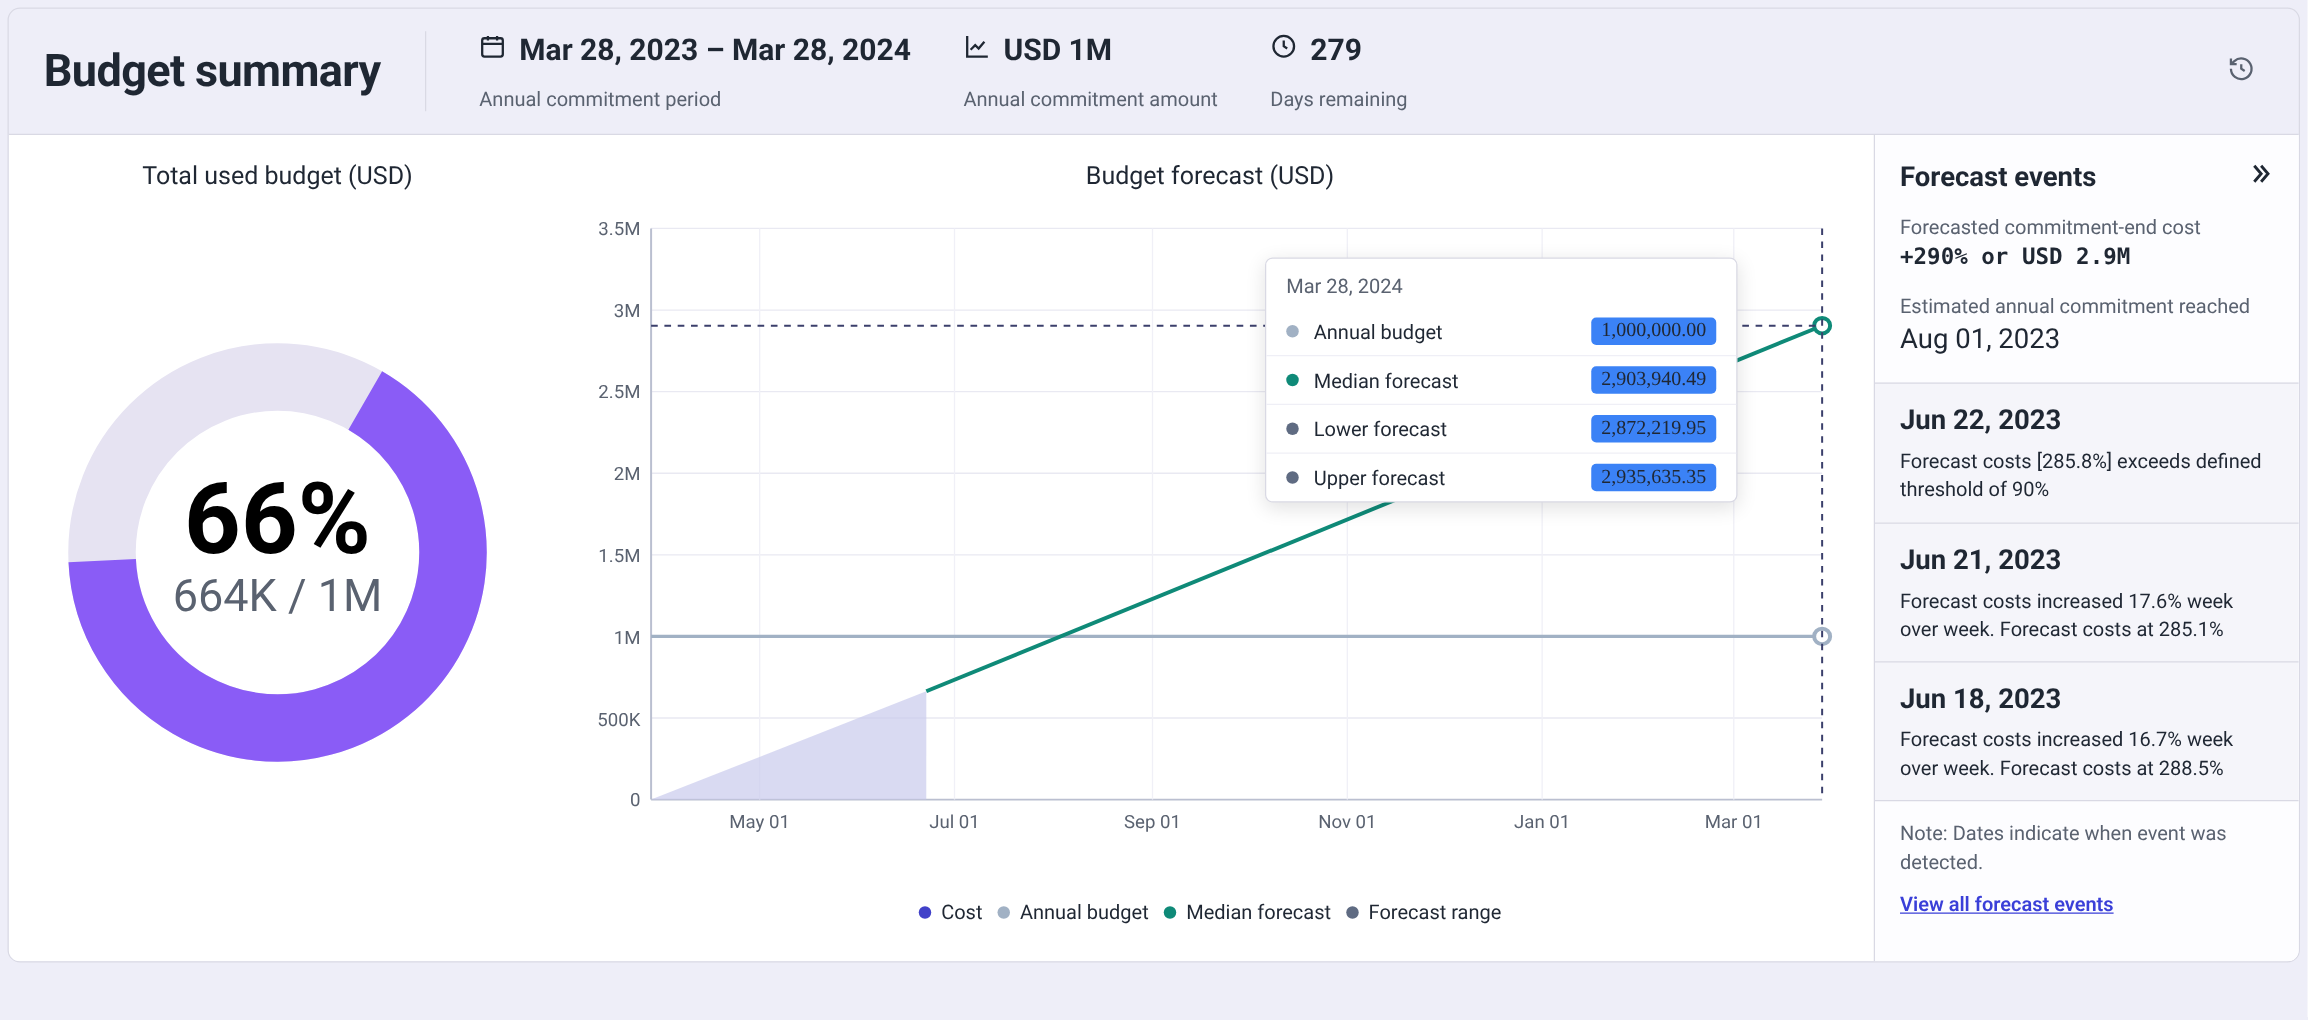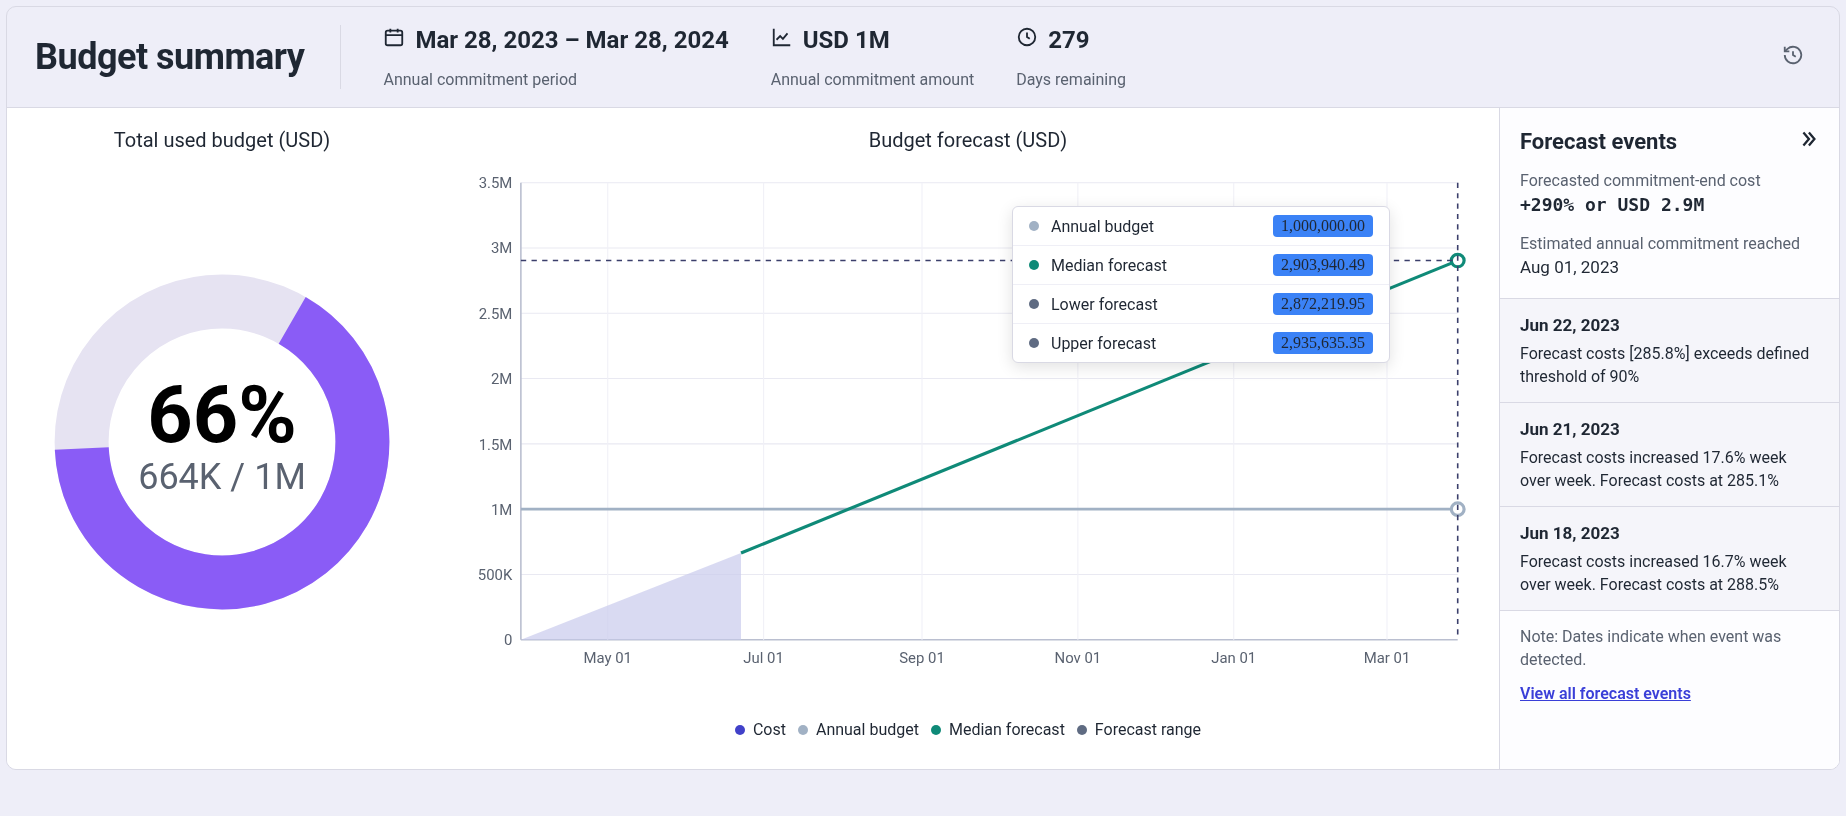--- a/index.html
+++ b/index.html
@@ -139,21 +139,21 @@
     font-size: 22px; font-weight: 700;
   }
   .events-head svg { width: 22px; height: 22px; cursor: pointer; }
   .event-block {
     padding: 14px 20px; border-top: 1px solid var(--border);
     font-size: 16px; line-height: 1.45;
   }
   .event-block.first { border-top: none; padding-top: 0; }
   .event-label { color: var(--text-muted); }
   .event-strong { font-family: ui-monospace, Menlo, monospace; font-weight: 700; font-size: 18px; }
-  .event-date { font-weight: 700; font-size: 17px; margin-bottom: 4px; }
+  .event-date { font-weight: 700; font-size: 22px; margin-bottom: 4px; }
   .event-item { background: #f5f5fa; }
   .event-note { color: var(--text-muted); }
   .event-link { color: var(--link); font-weight: 600; text-decoration: underline; cursor:pointer; padding-top:10px; display:inline-block; }
 </style>
 </head>
 <body>
 <div class="wrapper">
 <div class="card">
 
 <div class="header">
@@ -285,20 +285,21 @@
         <line x1="266.8" y1="376.53" x2="940" y2="94.93" stroke="var(--teal)" stroke-width="3"></line>
         <circle cx="940" cy="94.93" r="6" fill="#fff" stroke="var(--teal)" stroke-width="3"></circle>
 
         <line x1="60" x2="940" y1="94.93" y2="94.93" stroke="#3b3f6b" stroke-width="1.5" stroke-dasharray="5 5"></line>
 
         <line x1="940" x2="940" y1="20" y2="460" stroke="#3b3f6b" stroke-width="1.5" stroke-dasharray="5 5"></line>
       </svg>
 
       
       <div class="tip">
+        <div class="tip-date">Mar 28, 2024</div>
         <div id="tip-rows">
                 <div class="tip-row">
                   <span class="tip-dot" style="background:#a1b1c4"></span>
                   <span class="tip-label">Annual budget</span>
                   <span class="tip-val">1,000,000.00</span>
                 </div>
                 <div class="tip-row">
                   <span class="tip-dot" style="background:#0f8a78"></span>
                   <span class="tip-label">Median forecast</span>
                   <span class="tip-val">2,903,940.49</span>

